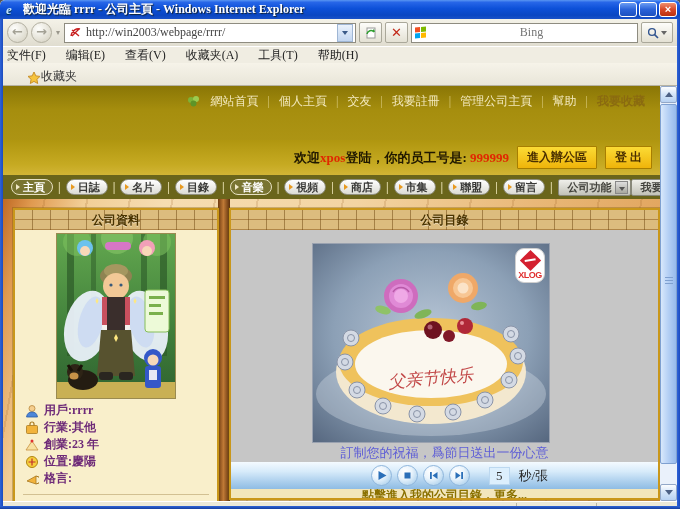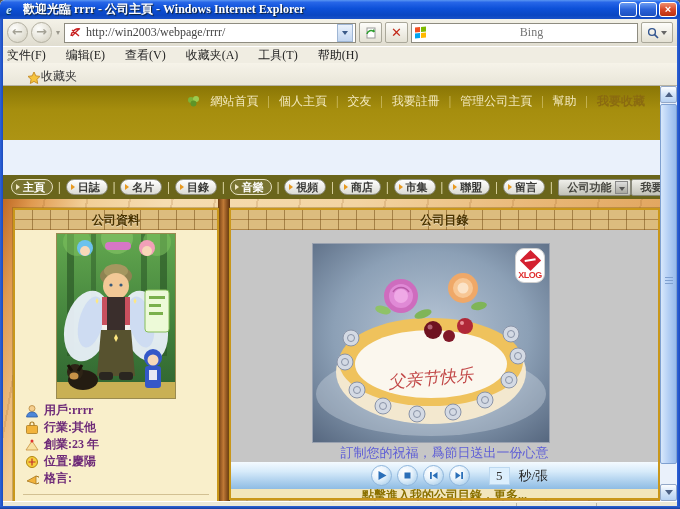--- a/index.html
+++ b/index.html
@@ -239,20 +239,27 @@
           <span class="nav-item">我要註冊</span>
           <span class="nav-sep">|</span>
           <span class="nav-item">管理公司主頁</span>
           <span class="nav-sep">|</span>
           <span class="nav-item">幫助</span>
           <span class="nav-sep">|</span>
           <span class="nav-item">我要收藏</span>
         </div>
     </div>
 
+    <div class="goldband2">
+      <div class="welcome-row">
+        <span>欢迎</span><span class="red">xpos</span><span>登陆，你的员工号是:</span>&nbsp;<span class="red">999999</span>
+        <button class="gold-btn">進入辦公區</button>
+        <button class="gold-btn">登 出</button>
+      </div>
+    </div>
 
     <div class="tabbar" id="tabbar">
         <span class="tab dark">
           <i class="tri"></i>
           <span>主頁</span>
         </span>
         <span class="tab-sep">|</span>
         <span class="tab pill">
           <i class="tri"></i>
           <span>日誌</span>

